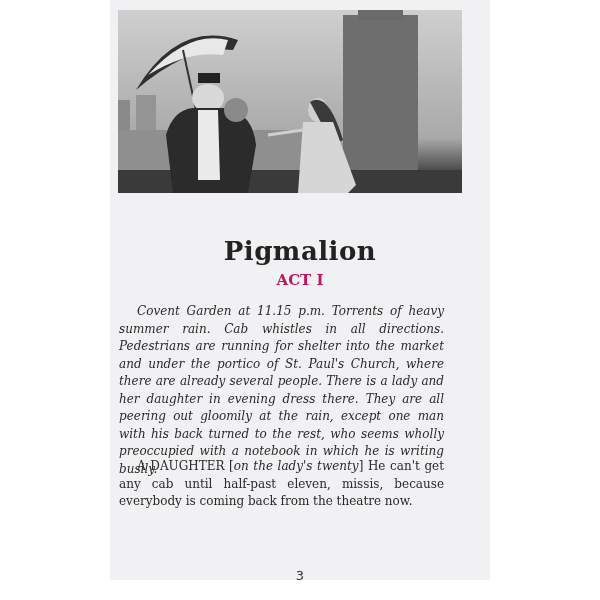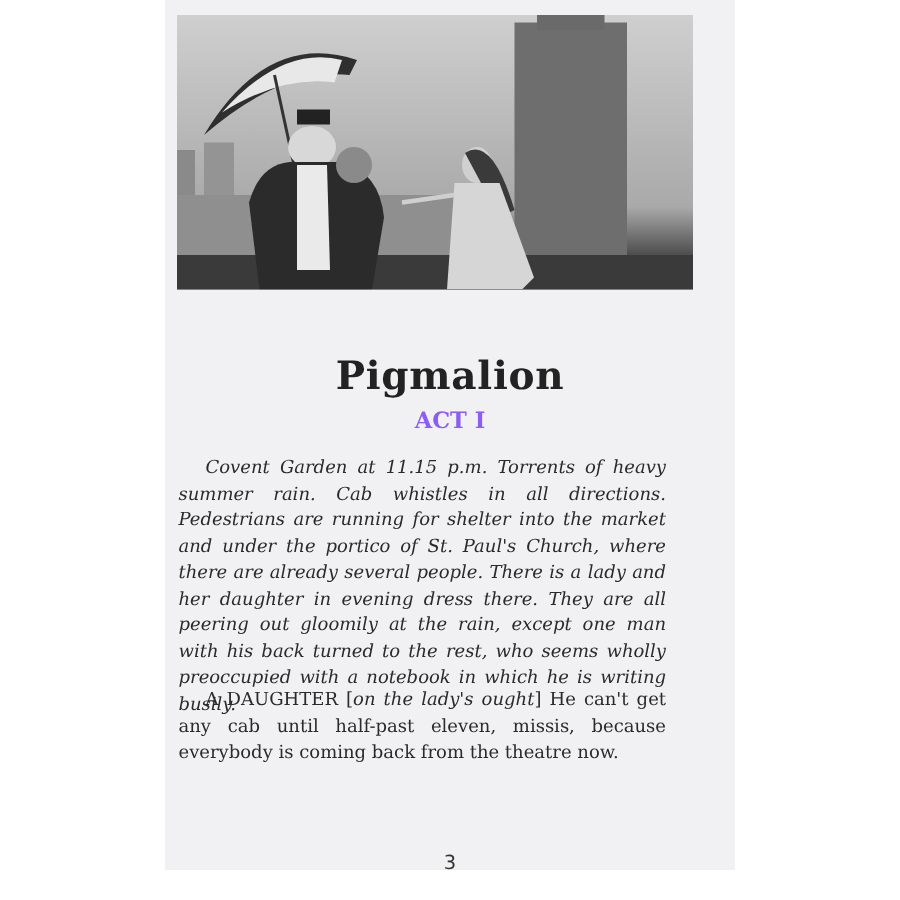--- a/index.html
+++ b/index.html
@@ -16,21 +16,21 @@
       background: linear-gradient(#cfcfcf, #a9a9a9 70%, #4a4a4a 88%, #2c2c2c);
       overflow: hidden;
     }
     .illustration svg { display: block; }
     .title {
       position: absolute; left: 0; width: 380px; top: 236px; text-align: center;
       font-size: 26px; font-weight: bold; color: #222; letter-spacing: 0.5px;
     }
     .act {
       position: absolute; left: 0; width: 380px; top: 271px; text-align: center;
-      font-size: 15px; font-weight: bold; color: #8b5cf6;
+      font-size: 15px; font-weight: bold; color: #be185d;
     }
     .text {
       position: absolute; left: 9px; width: 325px; font-size: 12px; color: #2a2a2a;
       line-height: 17.5px; text-align: justify;
     }
     .text p { margin: 0; text-indent: 18px; }
     .stage { font-style: italic; }
     .speaker { font-variant: normal; }
     .underline { text-decoration: underline; font-style: italic; }
     .pnum {
@@ -75,18 +75,18 @@
   <div class="title">Pigmalion</div>
   <div class="act">ACT I</div>
 
   <div class="text" style="top:303px;">
     <p class="stage">Covent Garden at 11.15 p.m. Torrents of heavy summer rain. Cab whistles in all directions. Pedestrians are running for shelter into the market and under the portico of St. Paul's Church, where there are already several people. There is a lady and her daughter in evening dress there. They are all peering out gloomily at the rain, except one man with his back turned to the rest, who seems wholly preoccupied with a notebook in which he is writing busily.</p>
   </div>
 
 
   <div class="text" style="top:458px;">
     <p>
-      <span class="speaker">A DAUGHTER</span><span> [</span><span class="stage">on the lady's ought</span><span>]</span><span> He can't get any cab until half-past eleven, missis, because everybody is coming back from the theatre now.</span>
+      <span class="speaker">A DAUGHTER</span><span> [</span><span class="stage">on the lady's twenty</span><span>]</span><span> He can't get any cab until half-past eleven, missis, because everybody is coming back from the theatre now.</span>
     </p>
   </div>
 
   <div class="pnum">3</div>
 </div>
 
 </body></html>

